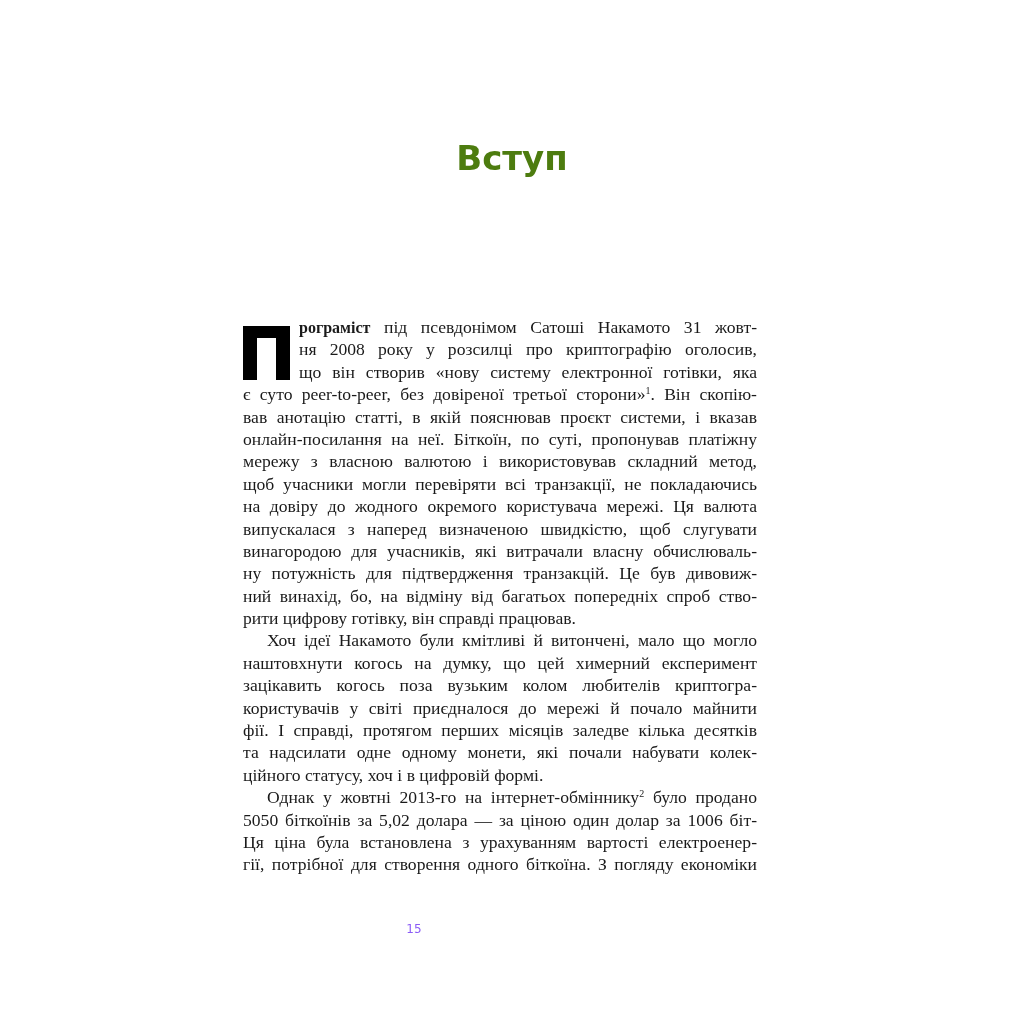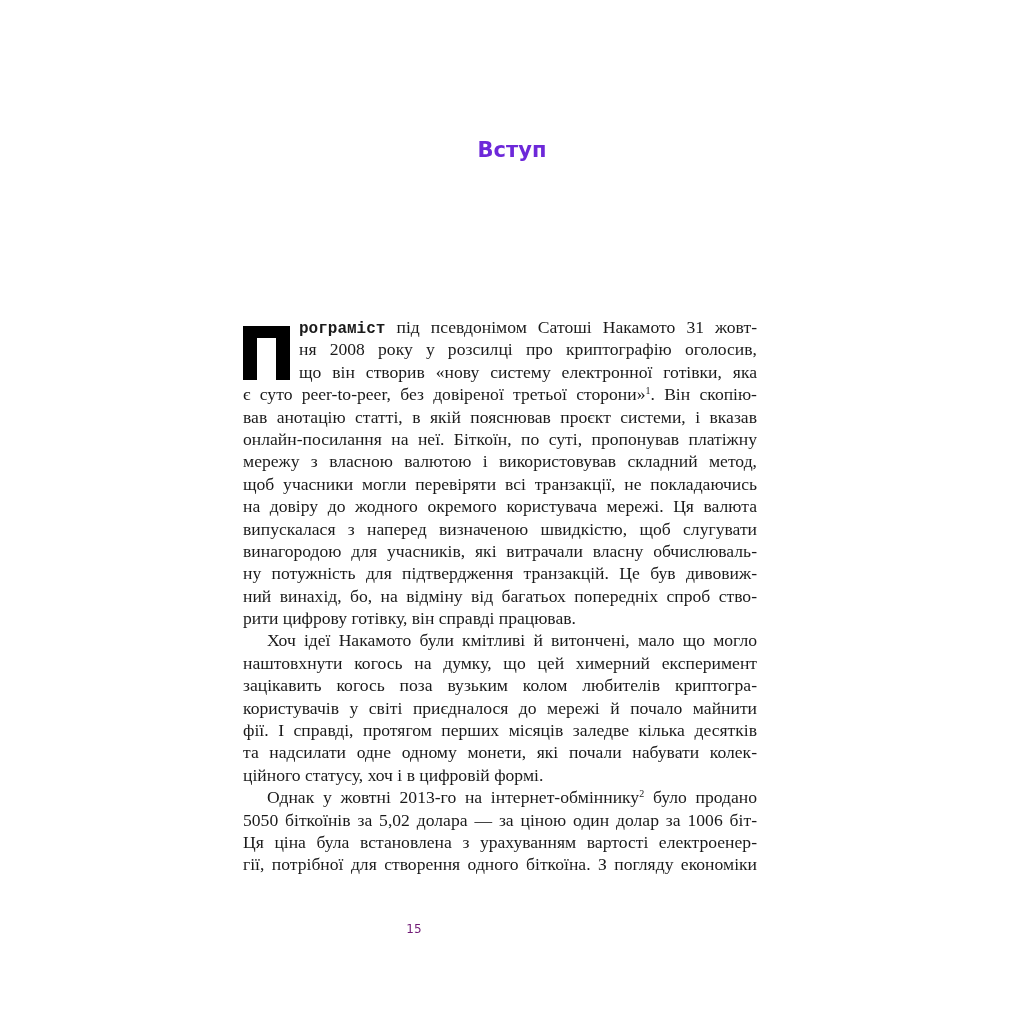--- a/index.html
+++ b/index.html
@@ -2,46 +2,46 @@
 <html><head>
 <meta charset="utf-8">
 <style>
   html, body { margin: 0; padding: 0; background: #ffffff; }
   body { width: 1024px; height: 1024px; position: relative; overflow: hidden; }
   .page { position: absolute; left: 0; top: 0; width: 1024px; height: 1024px; background: #fff; }
   .title {
     position: absolute; left: 0; width: 1024px; top: 138px;
     text-align: center;
     font-family: "DejaVu Sans", sans-serif; font-weight: bold;
-    font-size: 21px; color: #6d28d9; letter-spacing: 0px;
+    font-size: 34px; color: #4d7c0f; letter-spacing: 0px;
   }
   .body-text {
     position: absolute; left: 243px; top: 316px; width: 514px;
     font-family: "Liberation Serif", serif; font-size: 17.6px;
     line-height: 22.4px; color: #1a1a1a;
   }
   .line {
     display: block; white-space: nowrap; height: 22.4px;
     text-align: justify; text-align-last: justify;
   }
   .line.last { text-align-last: left; }
   .line.indent { text-indent: 24px; }
   .line.dc { margin-left: 56px; }
   .dropcap {
     position: absolute; left: 0px; top: 10px;
     width: 47px; height: 54px;
   }
   .dropcap .l { position: absolute; left: 0; top: 0; width: 14px; height: 54px; background: #000; }
   .dropcap .r { position: absolute; right: 0; top: 0; width: 14px; height: 54px; background: #000; }
   .dropcap .t { position: absolute; left: 0; top: 0; width: 47px; height: 12px; background: #000; }
-  .lead { font-family: Liberation Mono, monospace; font-weight: bold; font-size: 16px; }
+  .lead { font-family: Liberation Serif, serif; font-weight: bold; font-size: 16px; }
   sup { font-size: 10px; line-height: 0; vertical-align: 6px; }
   .page-number {
     position: absolute; left: 0; width: 828px; top: 922px; text-align: center;
-    font-family: "DejaVu Sans", sans-serif; font-size: 12px; color: #701a75;
+    font-family: "DejaVu Sans", sans-serif; font-size: 12px; color: #8b5cf6;
   }
 </style>
 </head>
 <body>
 
 <div class="page">
   <h1 class="title" style="margin:0;">Вступ</h1>
 
   <div class="body-text">
     <div class="dropcap" aria-label="П">

